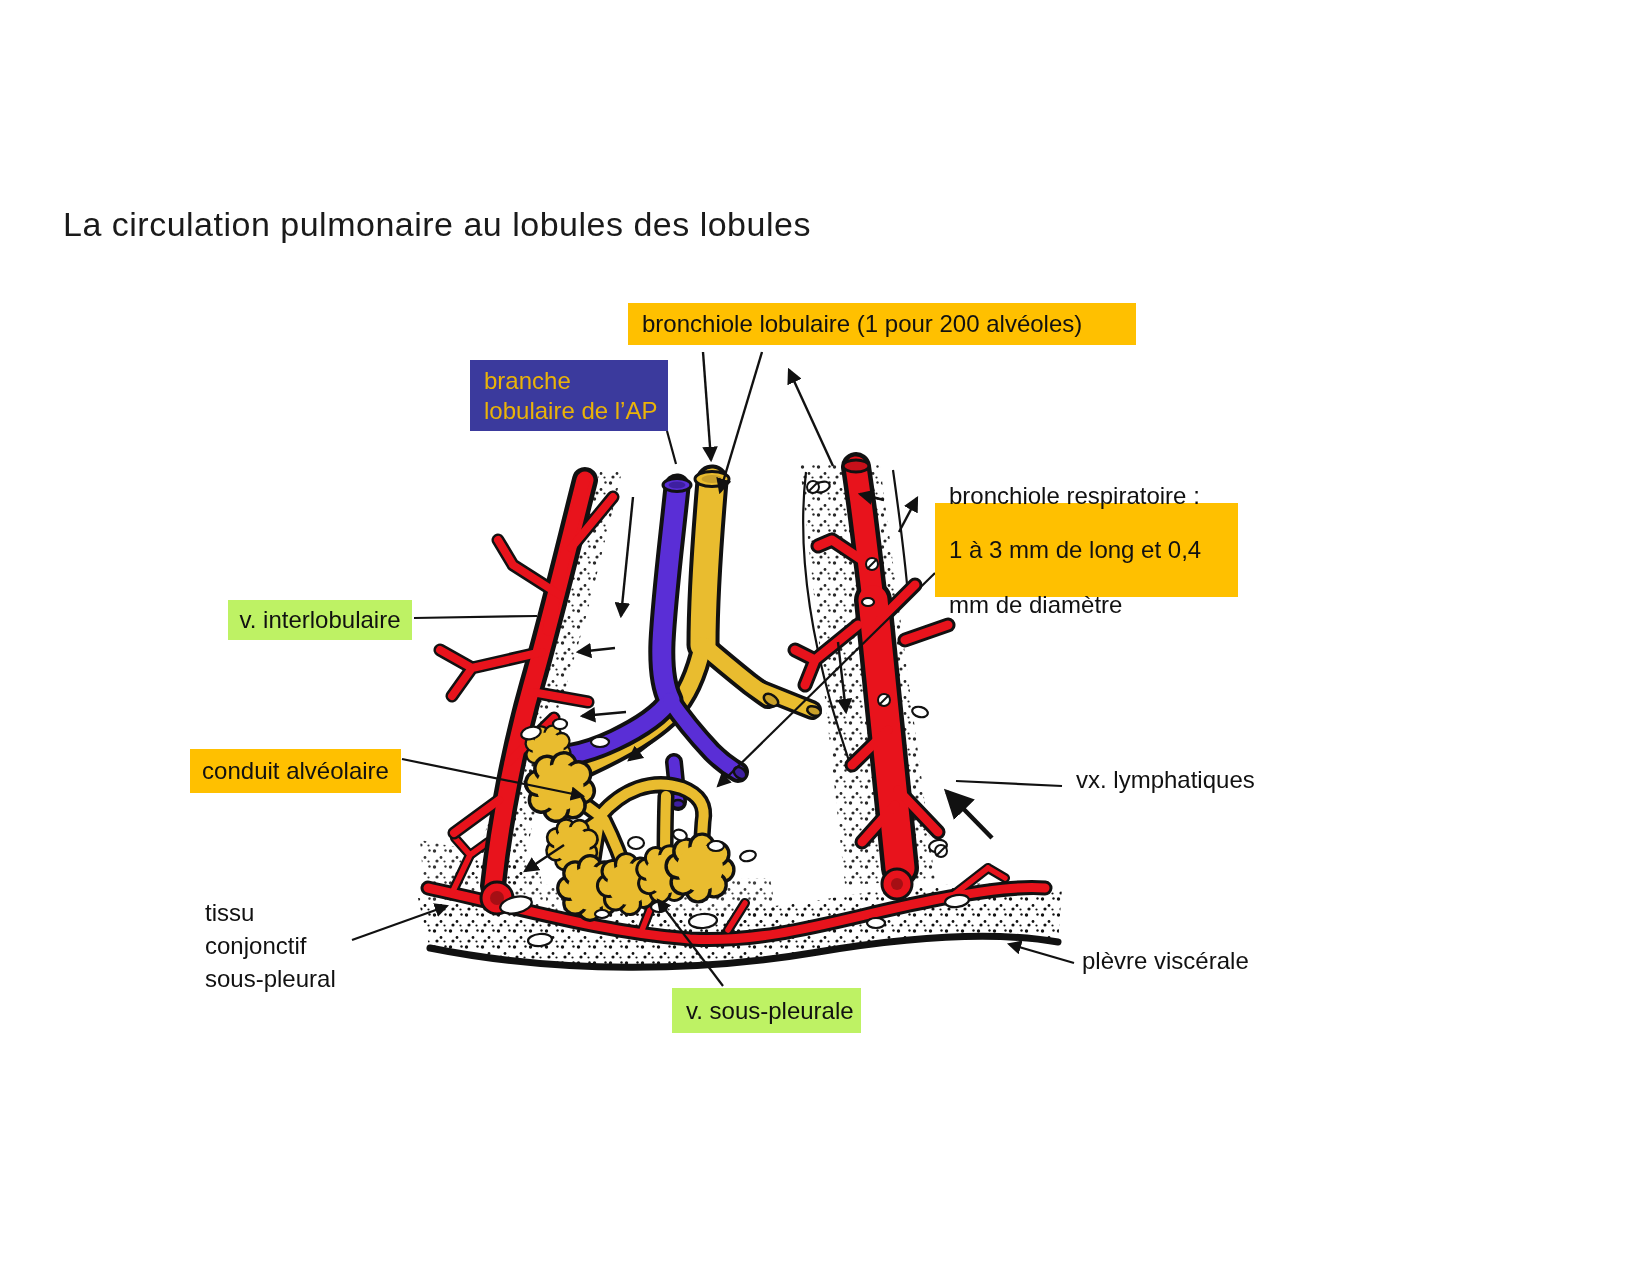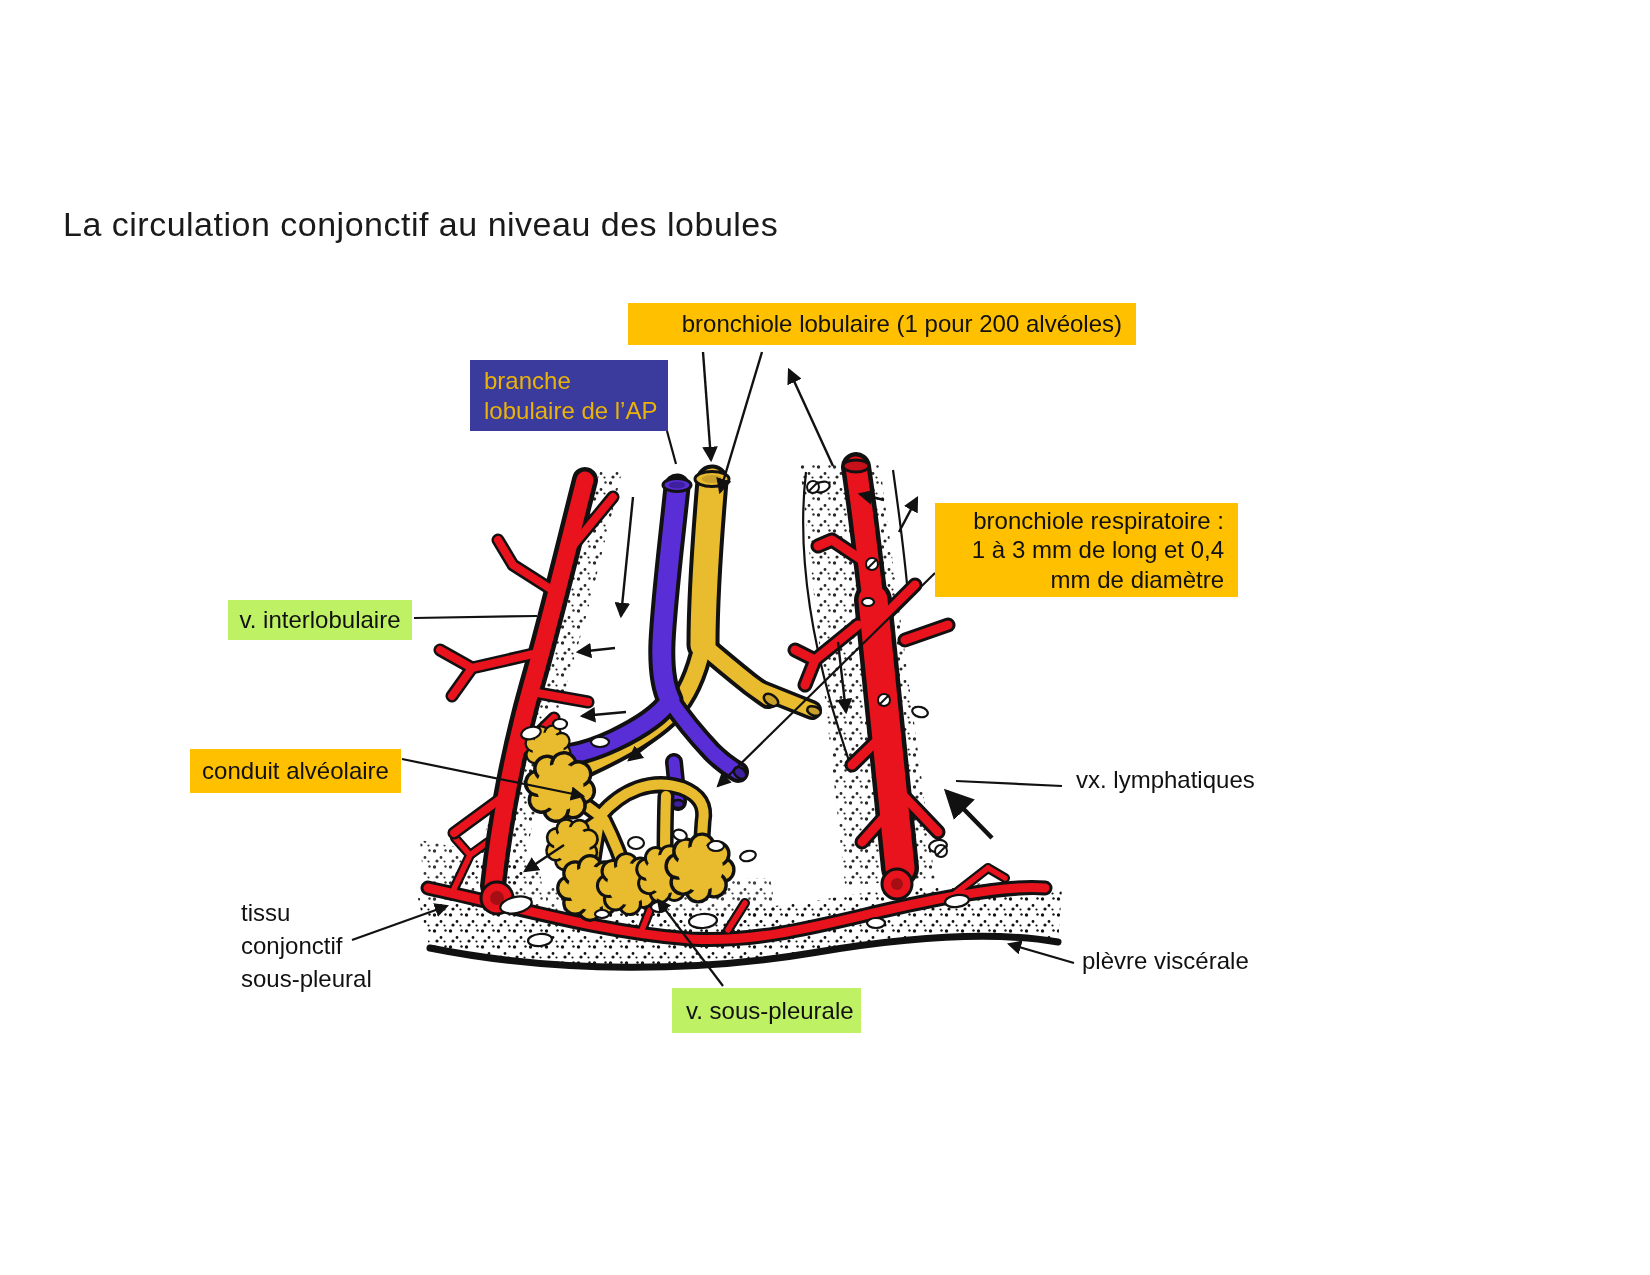--- a/index.html
+++ b/index.html
@@ -4,41 +4,41 @@
 <style>
   html,body{margin:0;padding:0;background:#ffffff;}
   .page{position:relative;width:1650px;height:1275px;background:#ffffff;
         font-family:"Liberation Sans", sans-serif;overflow:hidden;}
   .page-title{position:absolute;left:63px;top:205px;font-size:34px;color:#1a1a1a;
         letter-spacing:0.5px;white-space:nowrap;}
   .lbl{position:absolute;font-size:24px;color:#111;line-height:1.2;}
   .box{position:absolute;font-size:24px;color:#111;display:flex;flex-direction:column;
         justify-content:center;padding:4px 14px;box-sizing:border-box;}
   .box span{display:block;white-space:nowrap;}
-  .bg-gold{background:#FFC000;align-items:flex-end;}
+  .bg-gold{background:#FFC000;}
   .bg-red{background:#bef264;}
   .bg-blue{background:#3B3A9D;color:#eab308;}
   .box-bronchiole-lobulaire{left:628px;top:303px;width:508px;height:42px;}
   .box-branche-ap{left:470px;top:360px;width:198px;height:71px;line-height:1.25;}
-  .box-bronchiole-resp{left:935px;top:503px;width:303px;height:94px;line-height:1.22;}
+  .box-bronchiole-resp{left:935px;top:503px;width:303px;height:94px;line-height:1.22;gap:25px;}
   .box-v-interlobulaire{left:228px;top:600px;width:184px;height:40px;align-items:center;}
   .box-conduit{left:190px;top:737px;width:211px;height:44px;align-items:center;margin-top:12px;}
   .box-v-sous-pleurale{left:672px;top:988px;width:189px;height:45px;align-items:flex-start;}
-  .txt-tissu{left:205px;top:896px;margin-left:36px;}
+  .txt-tissu{left:205px;top:896px;}
   .txt-tissu span{display:block;line-height:33px;}
   .txt-lymph{left:1076px;top:766px;white-space:nowrap;}
   .txt-plevre{left:1082px;top:947px;white-space:nowrap;}
   svg{position:absolute;left:0;top:0;}
 </style>
 </head>
 <body>
 
 <div class="page">
 
-  <div class="page-title">La circulation conjonctif au niveau des lobules</div>
+  <div class="page-title">La circulation pulmonaire au lobules des lobules</div>
 
   <svg width="1650" height="1275" viewBox="0 0 1650 1275">
     <defs>
       <marker id="ah" viewBox="0 0 10 10" refX="8.5" refY="5" markerWidth="6.5" markerHeight="6.5" orient="auto-start-reverse">
         <path d="M0,0 L10,5 L0,10 Z" fill="#111"></path>
       </marker>
       <pattern id="stip" width="16" height="16" patternUnits="userSpaceOnUse">
         <circle cx="2.5" cy="3" r="1.7" fill="#111"></circle>
         <circle cx="9" cy="9.5" r="1.4" fill="#111"></circle>
         <circle cx="13.5" cy="2.5" r="1.2" fill="#111"></circle>

